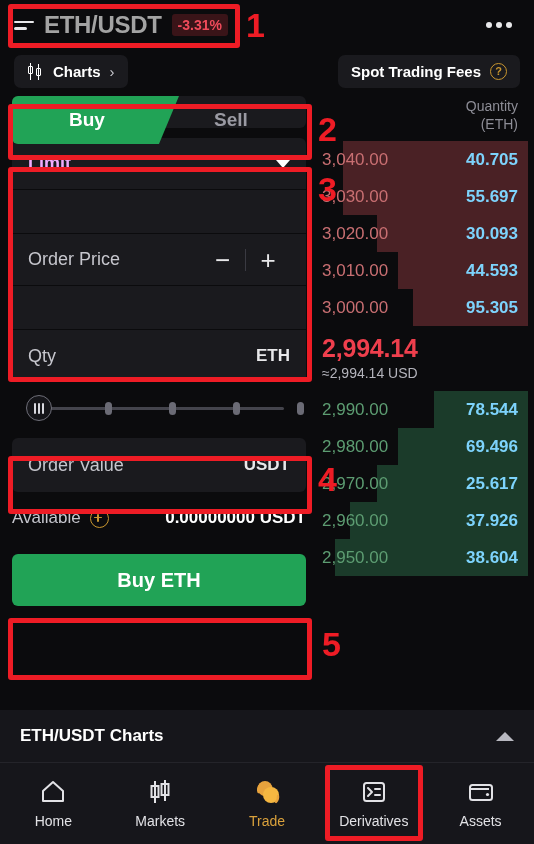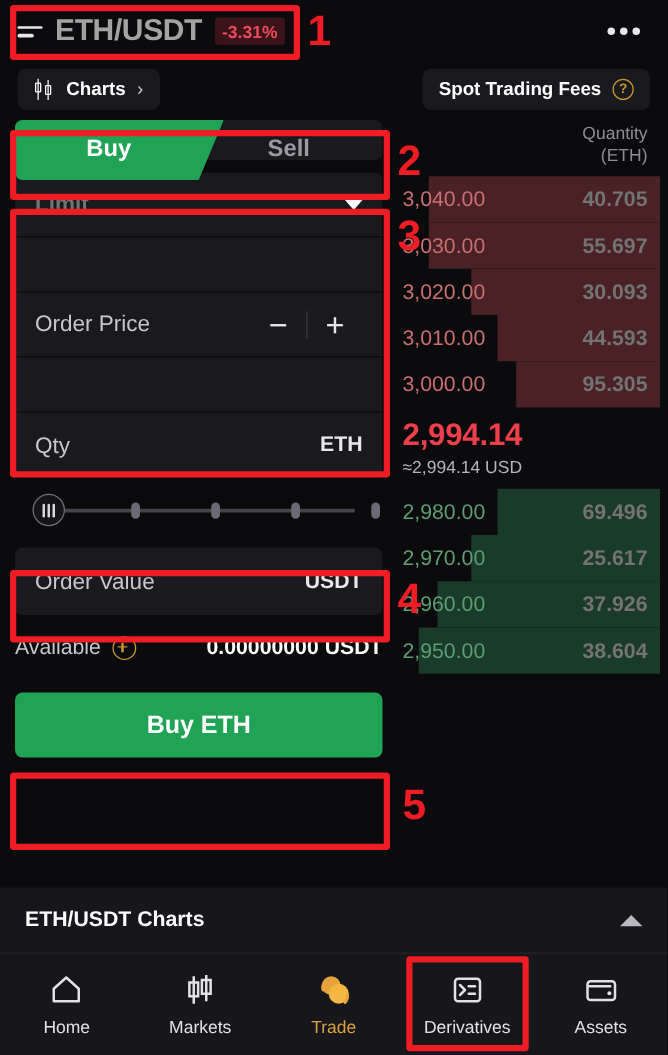--- a/index.html
+++ b/index.html
@@ -155,21 +155,21 @@
   .ob-row {
     position:relative; height:37px; display:flex; align-items:center;
     justify-content:space-between; padding:0 10px 0 4px;
   }
   .depth { position:absolute; top:0; right:0; height:100%; }
   .depth.ask { background:#4a2125; }
   .depth.bid { background:#1b3b2a; }
   .ob-px { position:relative; z-index:2; font-size:17px; }
   .ob-px.ask { color:#c96f72; }
   .ob-px.bid { color:#5d9d72; }
-  .ob-qty { position:relative; z-index:2; color:#737373; font-size:17px; font-weight:bold; }
+  .ob-qty { position:relative; z-index:2; color:#7dd3fc; font-size:17px; font-weight:bold; }
 
   .last-wrap { padding:8px 4px 10px 4px; }
   .last-px { color:#ef3f4d; font-size:25px; font-weight:bold; letter-spacing:-0.2px; }
   .last-usd { color:#b4b4bc; font-size:14px; margin-top:2px; }
 
   .ob-ctrls { display:flex; gap:8px; padding:10px 10px 0 4px; }
   .ob-sel {
     flex:1; background:#1a1a1e; border-radius:6px; height:38px;
     display:flex; align-items:center; justify-content:space-between; padding:0 12px;
     color:#fff; font-size:16px;
@@ -259,21 +259,21 @@
 
       <div class="tabs">
         <div class="tab-bg"></div>
         <div class="tab-buy"></div>
         <div class="tab-label buy">Buy</div>
         <div class="tab-label sell">Sell</div>
       </div>
 
       <div class="order-form">
         <div class="fld">
-          <span class="fld-txt" style="color:#737373;font-weight:bold;">Limit</span>
+          <span class="fld-txt" style="color:#f0abfc;font-weight:bold;">Limit</span>
           <span class="caret-d"></span>
         </div>
         <div class="fld blank"></div>
         <div class="fld">
           <span class="fld-txt">Order Price</span>
           <span class="stepper">
             <span class="stp">−</span>
             <span class="stp-div"></span>
             <span class="stp">+</span>
           </span>
@@ -350,20 +350,25 @@
         </div>
       </div>
 
       <div class="last-wrap">
         <div class="last-px">2,994.14</div>
         <div class="last-usd">≈2,994.14 USD</div>
       </div>
 
       <div>
         <div class="ob-row">
+          <div class="depth bid" style="width:45%;"></div>
+          <span class="ob-px bid">2,990.00</span>
+          <span class="ob-qty">78.544</span>
+        </div>
+        <div class="ob-row">
           <div class="depth bid" style="width:62%;"></div>
           <span class="ob-px bid">2,980.00</span>
           <span class="ob-qty">69.496</span>
         </div>
         <div class="ob-row">
           <div class="depth bid" style="width:72%;"></div>
           <span class="ob-px bid">2,970.00</span>
           <span class="ob-qty">25.617</span>
         </div>
         <div class="ob-row">

